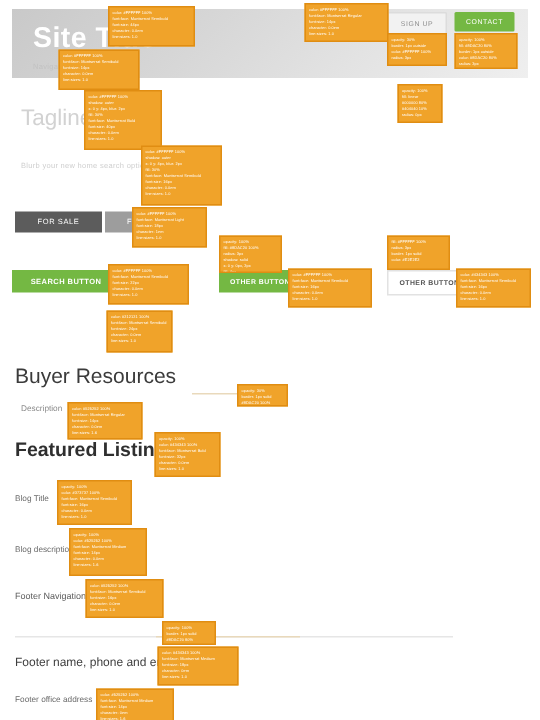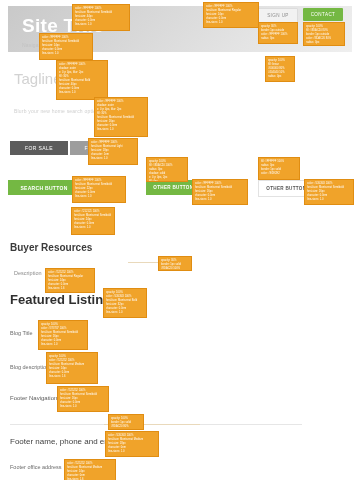--- a/index.html
+++ b/index.html
@@ -70,21 +70,21 @@
     font-size:4.6px;color:#ffffff;font-weight:bold;letter-spacing:.3px;
   }
   .btn-other-white{
     left:258px;top:180px;width:58px;height:15px;
     background:#ffffff;border:1px solid #e2e2e2;
     display:flex;align-items:center;justify-content:center;
     font-size:4.6px;color:#555555;font-weight:bold;letter-spacing:.3px;
   }
 
   
-  .h-buyer{left:10px;top:242px;font-size:10px;font-weight:bold;color:#3b3b3b;white-space:nowrap;}
+  .h-buyer{left:10px;top:242px;font-size:14px;font-weight:normal;color:#3b3b3b;white-space:nowrap;}
   .lbl-desc{left:14px;top:270px;font-size:5.5px;color:#8a8a8a;white-space:nowrap;}
   .h-featured{left:10px;top:292px;font-size:13px;font-weight:bold;color:#2f2f2f;white-space:nowrap;}
   .lbl-blog-title{left:10px;top:330px;font-size:5.5px;color:#6b6b6b;white-space:nowrap;}
   .lbl-blog-desc{left:10px;top:364px;font-size:5.5px;color:#6b6b6b;white-space:nowrap;}
   .lbl-footer-nav{left:10px;top:395px;font-size:6px;color:#5d5d5d;white-space:nowrap;}
   .lbl-footer-contact{left:10px;top:437px;font-size:8px;color:#3f3f3f;white-space:nowrap;}
   .lbl-footer-addr{left:10px;top:464px;font-size:5.5px;color:#6b6b6b;white-space:nowrap;}
 
   .divider{left:10px;top:424px;width:292px;height:1px;background:#e6e6e6;}
 

